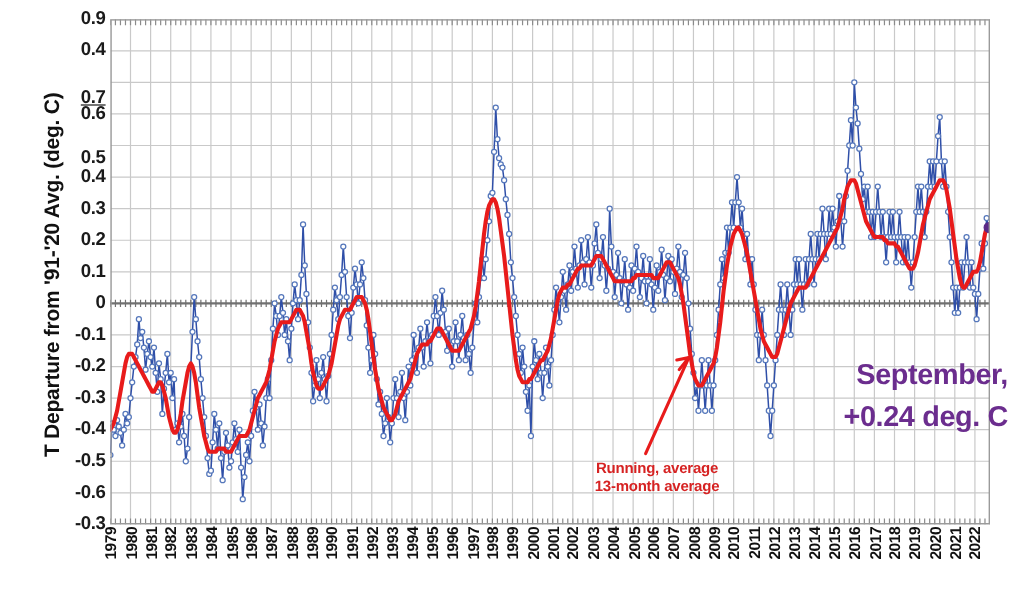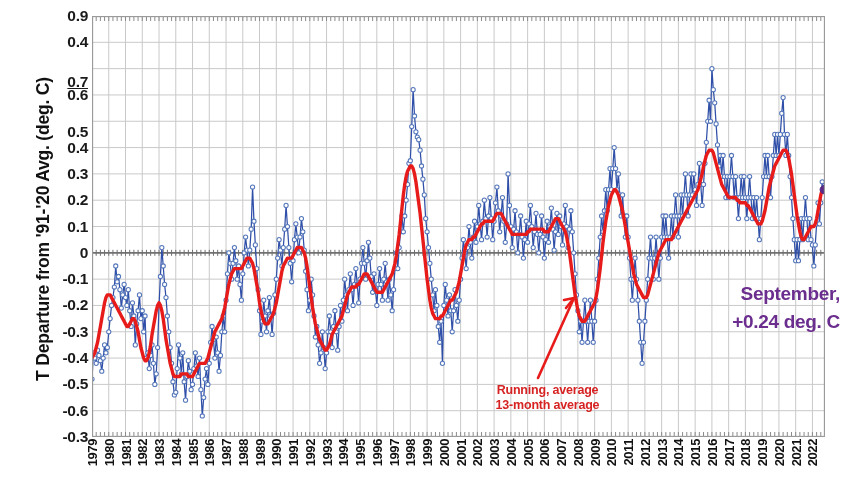--- a/index.html
+++ b/index.html
@@ -30,22 +30,22 @@
 
   
   #plot{position:absolute;left:92px;top:16px;width:733px;height:421px;
         background:#fff;}
   #plotsvg{position:absolute;left:0;top:0;}
 
   
   #title{position:absolute;left:108px;top:30px;width:300px;
          text-align:center;font-size:16.5px;font-weight:bold;
          color:#1F3B8C;line-height:1.42;letter-spacing:-0.25px;}
-  #sept{position:absolute;left:672px;top:280px;width:168px;
-        text-align:right;font-size:19px;font-weight:bold;
+  #sept{position:absolute;left:672px;top:296px;width:168px;
+        text-align:right;font-size:24px;font-weight:bold;
         color:#6B2D8E;line-height:1.45;letter-spacing:-0.3px;}
   #runlbl{position:absolute;left:455px;top:383px;width:185px;
           text-align:center;font-size:12.5px;font-weight:bold;
           color:#D62222;line-height:1.2;letter-spacing:-0.2px;}
 </style>
 </head>
 <body>
 
 <div id="root">
 

